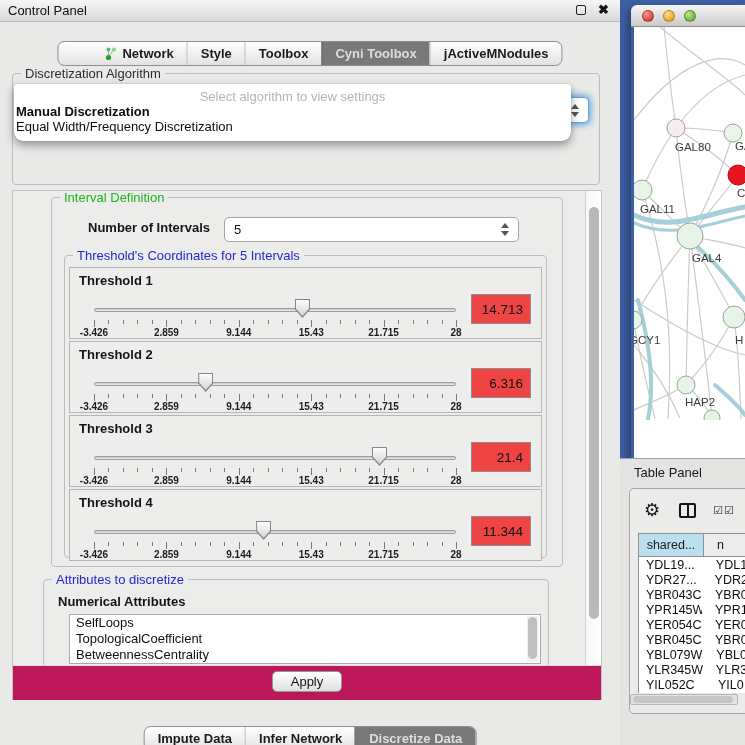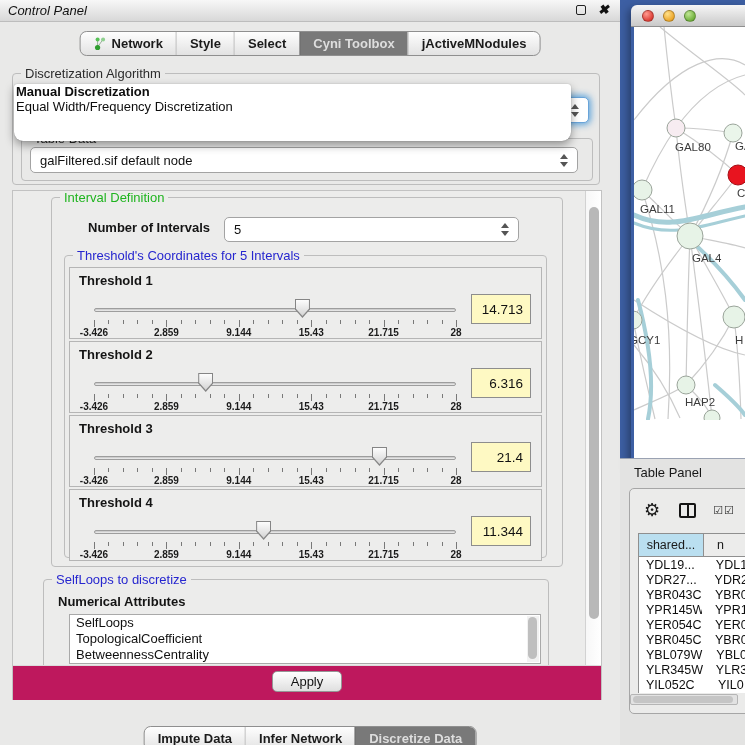--- a/index.html
+++ b/index.html
@@ -2,30 +2,30 @@
 <html><head>
 <meta charset="utf-8">
 <style>
   html,body{margin:0;padding:0;background:#cfcfcf;}
   *{box-sizing:border-box;font-family:"Liberation Sans",sans-serif;}
   #stage{position:relative;width:745px;height:745px;overflow:hidden;background:#e9e9e8;}
 
   
   .left-win{position:absolute;left:0;top:0;width:620px;height:745px;background:#e9e9e8;}
   .titlebar{position:absolute;left:0;top:0;width:100%;height:22px;
-    background:linear-gradient(#f7f7f7,#d8d8d8);border-bottom:1px solid #bdbdbd;font-style:italic;}
+    background:linear-gradient(#f7f7f7,#d8d8d8);border-bottom:1px solid #bdbdbd;}
   .titlebar .title{position:absolute;left:8px;top:3px;font-size:13px;color:#111;}
   .float-btn{position:absolute;right:34px;top:5px;width:10px;height:10px;border:1.5px solid #222;border-radius:2px;}
   .close-btn{position:absolute;right:11px;top:2px;font-size:13px;font-weight:bold;color:#111;}
 
   
   .segctl{position:absolute;left:50%;transform:translateX(-50%);display:flex;
     border:1px solid #8f8f8f;border-radius:7px;overflow:hidden;
     background:linear-gradient(#fefefe,#e2e2e2);font-size:13px;font-weight:bold;color:#1b1b1b;}
-  .segctl.top{top:31px;}
+  .segctl.top{top:41px;padding-left:33px;}
   .segctl.bottom{top:706px;margin-top:20px;}
   .seg{padding:4px 13px;display:flex;align-items:center;gap:6px;border-left:1px solid #c0c0c0;white-space:nowrap;}
   .seg:first-child{border-left:none;}
   .seg.sel{background:#797979;color:#dedede;border-left-color:#6d6d6d;}
 
   
   .group{position:absolute;border:1px solid #bdbdbd;border-radius:4px;}
   .gtitle{position:absolute;top:-8px;left:8px;padding:0 4px;font-size:13px;white-space:nowrap;}
   .bg-win{background:#e9e9e8;} .bg-panel{background:#ececeb;}
   .gtitle.dark{color:#2c2c2c;} .gtitle.green{color:#1fb41f;} .gtitle.blue{color:#2626cf;}
@@ -62,21 +62,21 @@
   .slider{position:absolute;left:24px;top:0;width:362px;height:100%;}
   .track{position:absolute;left:0;right:0;top:40px;height:4px;border:1px solid #9d9d9d;border-radius:3px;
     background:linear-gradient(#c3c3c3,#f0f0f0);}
   .handle{position:absolute;top:31px;width:15px;height:19px;background:#858585;
     clip-path:polygon(0 0,100% 0,100% 55%,50% 100%,0 55%);}
   .handle .in{position:absolute;left:1px;top:1px;right:1px;bottom:2px;background:linear-gradient(#fdfdfd,#d4d4d4);
     clip-path:polygon(0 0,100% 0,100% 55%,50% 100%,0 55%);}
   .tick{position:absolute;top:52px;width:1px;background:#787878;}
   .tick.minor{height:4px;} .tick.major{height:7px;}
   .tlabel{position:absolute;top:59px;font-size:10px;font-weight:bold;color:#1c1c1c;transform:translateX(-50%);white-space:nowrap;}
-  .valbox{position:absolute;right:10px;top:26px;width:60px;height:30px;background:#fef9c3;border:1px solid #8d8d8d;
+  .valbox{position:absolute;right:10px;top:26px;width:60px;height:30px;background:#ef4444;border:1px solid #8d8d8d;
     font-size:13.5px;display:flex;align-items:center;justify-content:flex-end;padding-right:7px;color:#111;}
 
   .attrs-group{left:30px;top:388px;width:506px;height:150px;}
   .attrs-label{position:absolute;left:14px;top:14px;font-size:13px;font-weight:bold;color:#141414;}
   .listbox{position:absolute;left:25px;top:34px;width:472px;height:50px;background:#fff;border:1px solid #a9a9a9;overflow:hidden;}
   .listbox .item{font-size:13px;line-height:16px;padding-left:6px;color:#101010;}
   .list-scroll{position:absolute;right:1px;top:1px;width:12px;height:46px;background:#f2f2f2;}
   .list-scroll .thumb{position:absolute;left:1px;top:1px;width:9px;height:42px;background:#bfbfbf;border-radius:5px;}
 
   .main-scroll{position:absolute;right:0;top:0;width:16px;height:100%;
@@ -145,52 +145,43 @@
               <circle cx="4" cy="3.5" r="2" fill="#57c257"></circle>
               <circle cx="9.5" cy="3.5" r="2" fill="#8fd08f"></circle>
             </svg>
           </span>
           <span>Network</span>
         </div>
         <div class="seg">
           <span>Style</span>
         </div>
         <div class="seg">
-          <span>Select</span>
+          <span>Toolbox</span>
         </div>
         <div class="seg sel">
           <span>Cyni Toolbox</span>
         </div>
         <div class="seg">
           <span>jActiveMNodules</span>
         </div>
       </div>
 
     <div class="group bg-win algo-group">
       <span class="gtitle dark bg-win">Discretization Algorithm</span>
       <div class="combo algo-combo">
         <span></span>
         <span class="stepper">
             <i class="up"></i>
             <i class="dn"></i>
           </span>
       </div>
-      <div class="group bg-win td-group">
-        <span class="gtitle dark bg-win">Table Data</span>
-        <div class="combo td-combo">
-          <span>galFiltered.sif default node</span>
-          <span class="stepper">
-              <i class="up"></i>
-              <i class="dn"></i>
-            </span>
-        </div>
-      </div>
     </div>
 
     <div class="popup">
+      <div class="ph">Select algorithm to view settings</div>
       <div class="opt bold">Manual Discretization</div>
       <div class="opt">Equal Width/Frequency Discretization</div>
     </div>
 
     <div class="mainpanel">
       <div class="group bg-panel interval-group">
         <span class="gtitle green bg-panel">Interval Definition</span>
         <span class="count-label">Number of Intervals</span>
         <div class="combo count-combo">
           <span>5</span>
@@ -368,21 +359,21 @@
                     <div class="in"></div>
                   </div>
                 </div>
                 <div class="valbox">11.344</div>
               </div>
             </div>
         </div>
       </div>
 
       <div class="group bg-panel attrs-group">
-        <span class="gtitle blue bg-panel">SelfLoops to discretize</span>
+        <span class="gtitle blue bg-panel">Attributes to discretize</span>
         <span class="attrs-label">Numerical Attributes</span>
         <div class="listbox">
           <div id="attr-items">
               <div class="item">SelfLoops</div>
               <div class="item">TopologicalCoefficient</div>
               <div class="item">BetweennessCentrality</div>
             </div>
           <div class="list-scroll">
               <div class="thumb"></div>
             </div>

